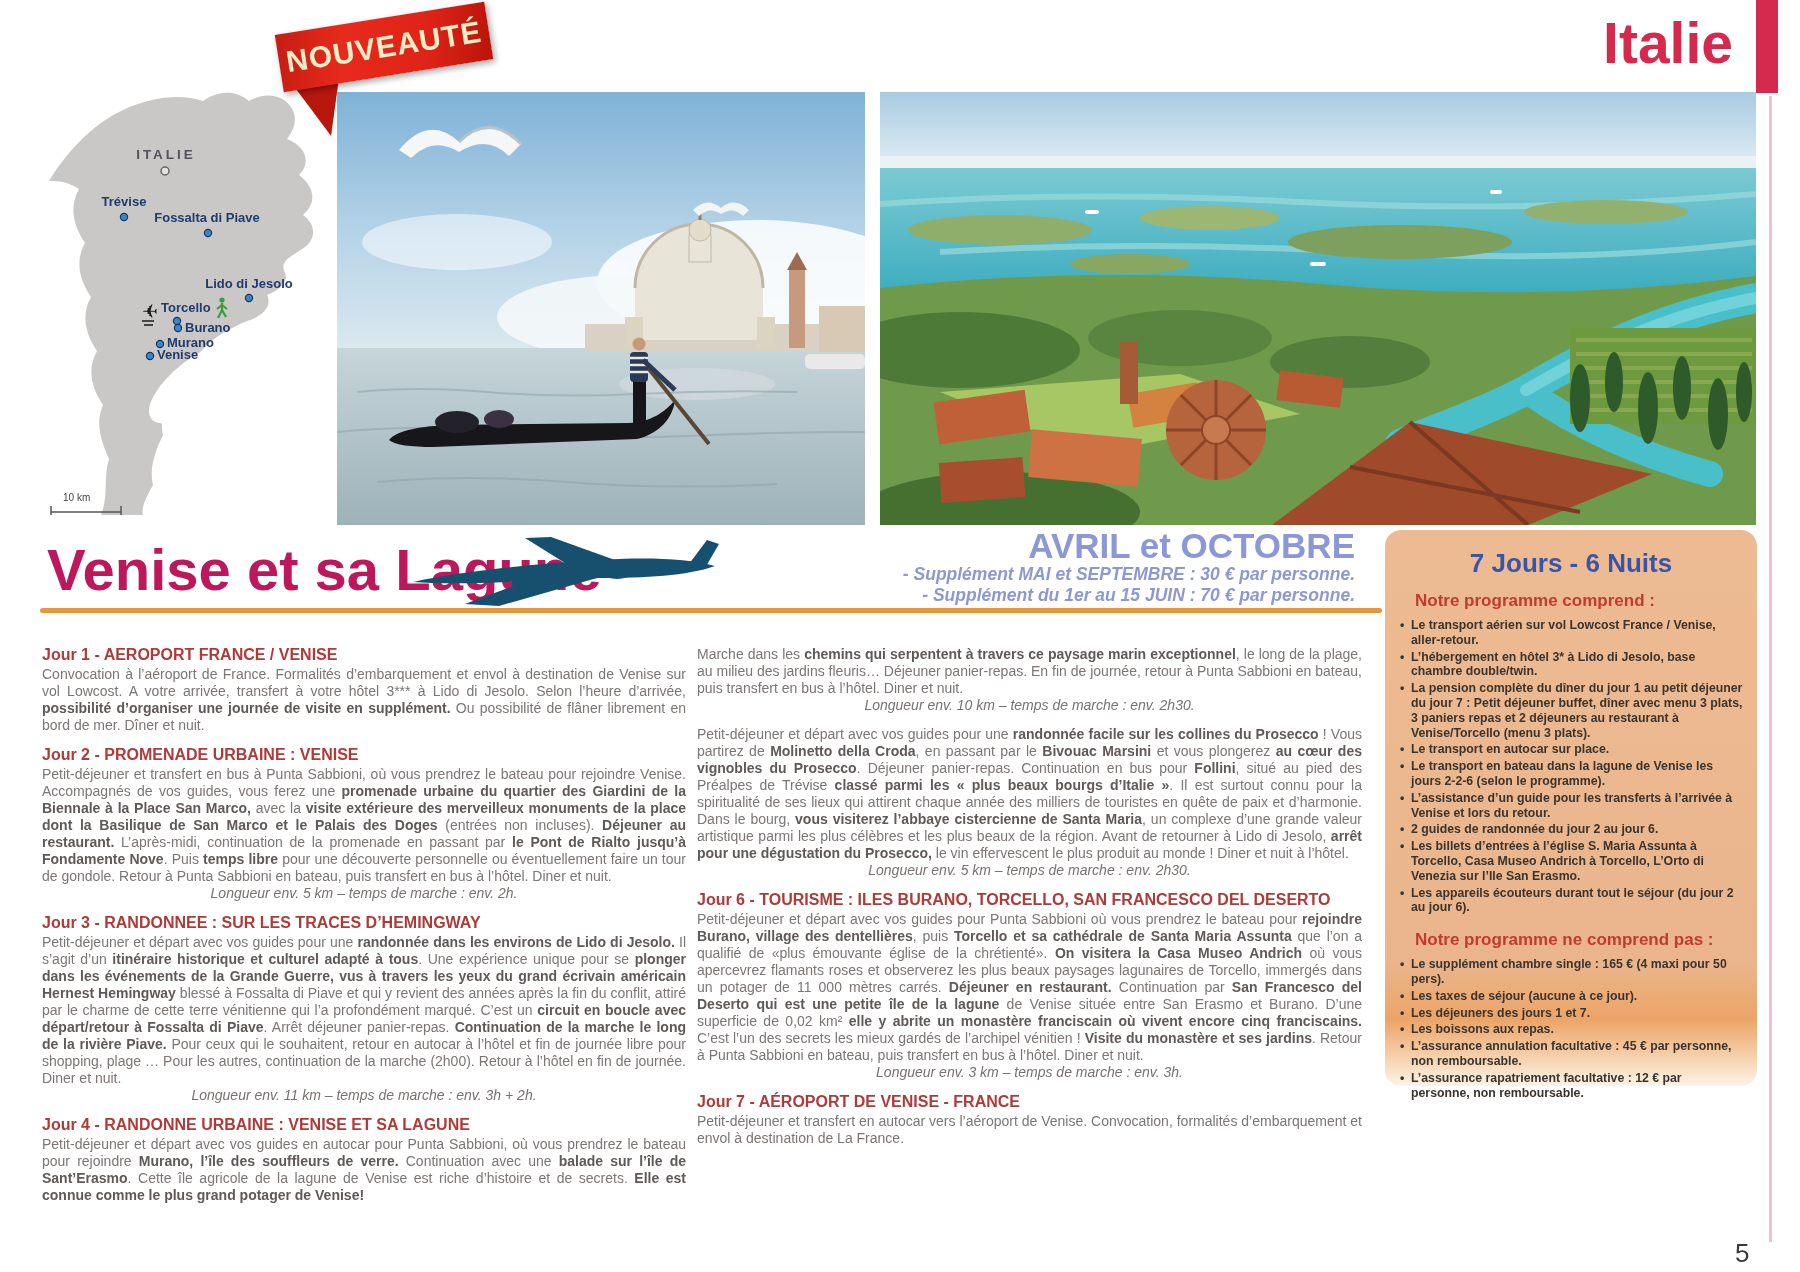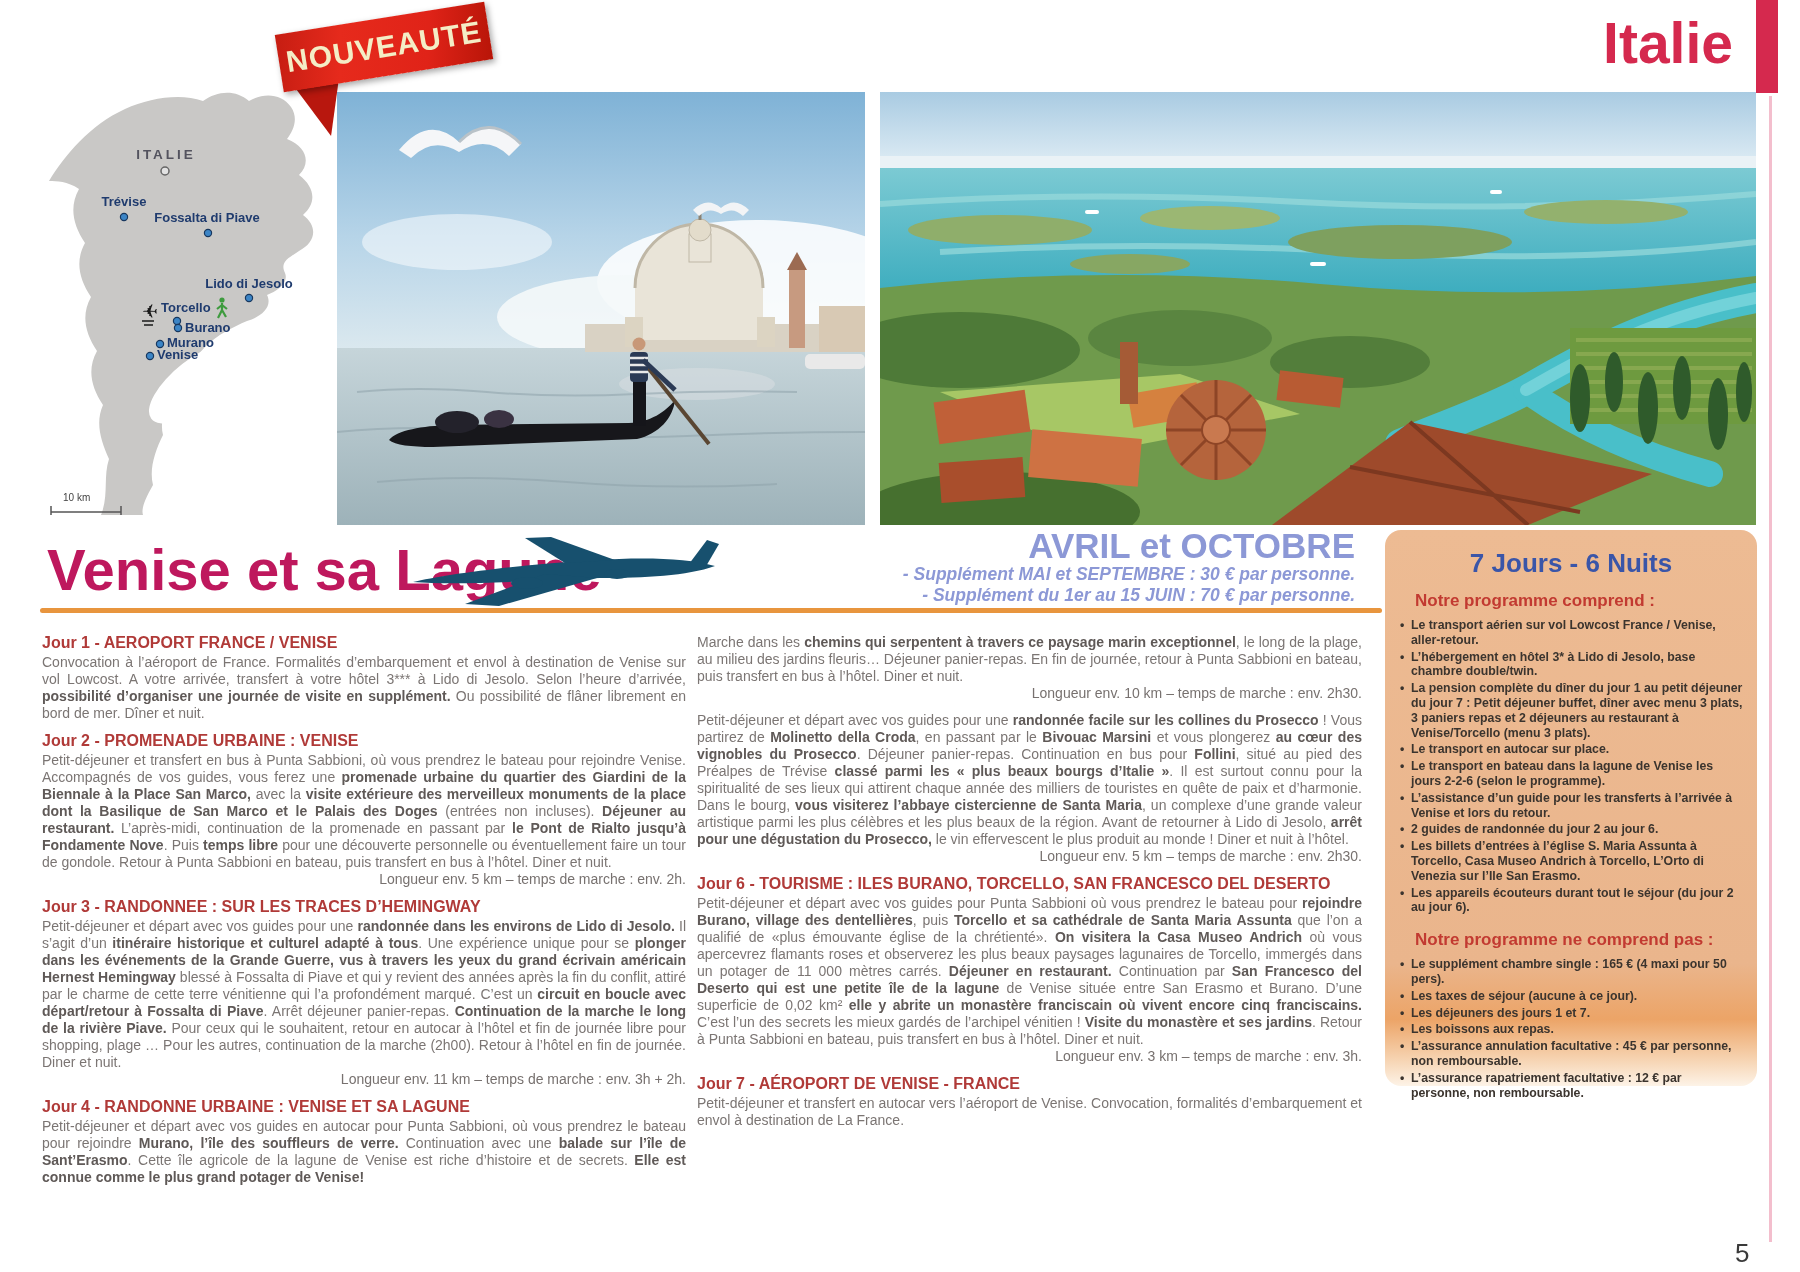--- a/index.html
+++ b/index.html
@@ -36,25 +36,25 @@
   .plane-title{position:absolute;left:405px;top:536px;width:320px;height:72px;z-index:3;}
   .season{position:absolute;left:900px;top:528px;width:455px;text-align:right;z-index:3;}
   .season-months{font-size:35px;font-weight:bold;color:#8C98D6;line-height:36px;}
   .season-sup{font-size:17.5px;font-weight:bold;color:#8C98D6;line-height:21px;font-style:italic;}
   .rule{position:absolute;left:40px;top:608px;width:1342px;height:5px;background:#E8953E;border-radius:3px;}
 
   
   .col{position:absolute;top:634px;}
   .col-left{left:42px;width:644px;}
   .col-mid{left:697px;width:665px;}
-  .day{margin:0 0 10px 0;}
+  .day{margin:12px 0 10px 0;}
   .day h3{margin:0 0 2px 0;font-size:16px;line-height:18px;font-weight:bold;color:#B03A38;}
   .day p{margin:0;font-size:14px;line-height:17px;text-align:justify;color:#7B7573;}
   .day .b{font-weight:bold;color:#5F5957;}
-  .day .len{color:#77716F;text-align:right;}
+  .day .len{font-style:italic;color:#77716F;text-align:center;}
 
   
   .sidebar{position:absolute;left:1385px;top:530px;width:372px;height:556px;border-radius:16px;
            background:linear-gradient(180deg,#EDBB93 0%,#EAB58C 78%,#ECA467 88%,#F6D2AF 95%,#FDF3E7 100%);
            box-sizing:border-box;padding:16px 14px 0 14px;z-index:3;}
   .duration{text-align:center;font-size:26px;font-weight:bold;color:#3A55A8;margin:2px 0 12px 0;}
   .prog-title{font-size:17px;font-weight:bold;color:#C23A31;margin:0 0 7px 16px;}
   .prog-title.second{margin-top:15px;}
   .sidebar ul{list-style:none;margin:0;padding:0;}
   .sidebar li{position:relative;padding-left:12px;font-size:12.3px;font-weight:bold;color:#3B342E;

